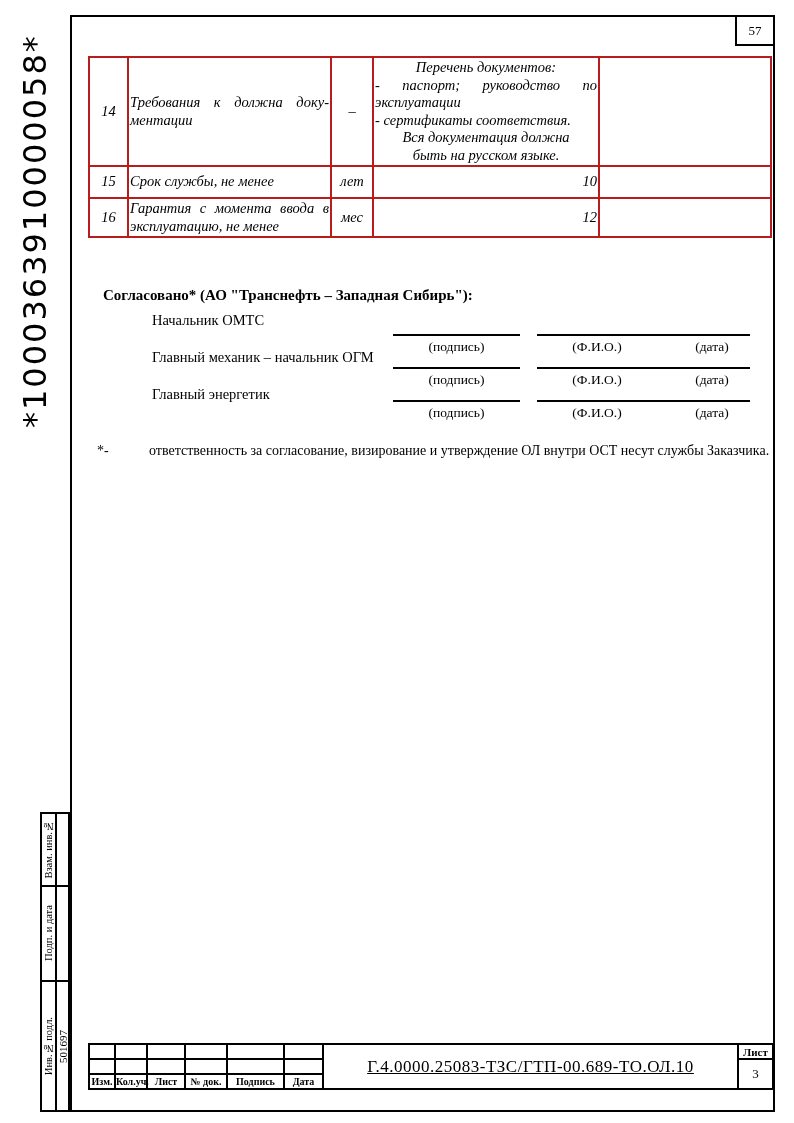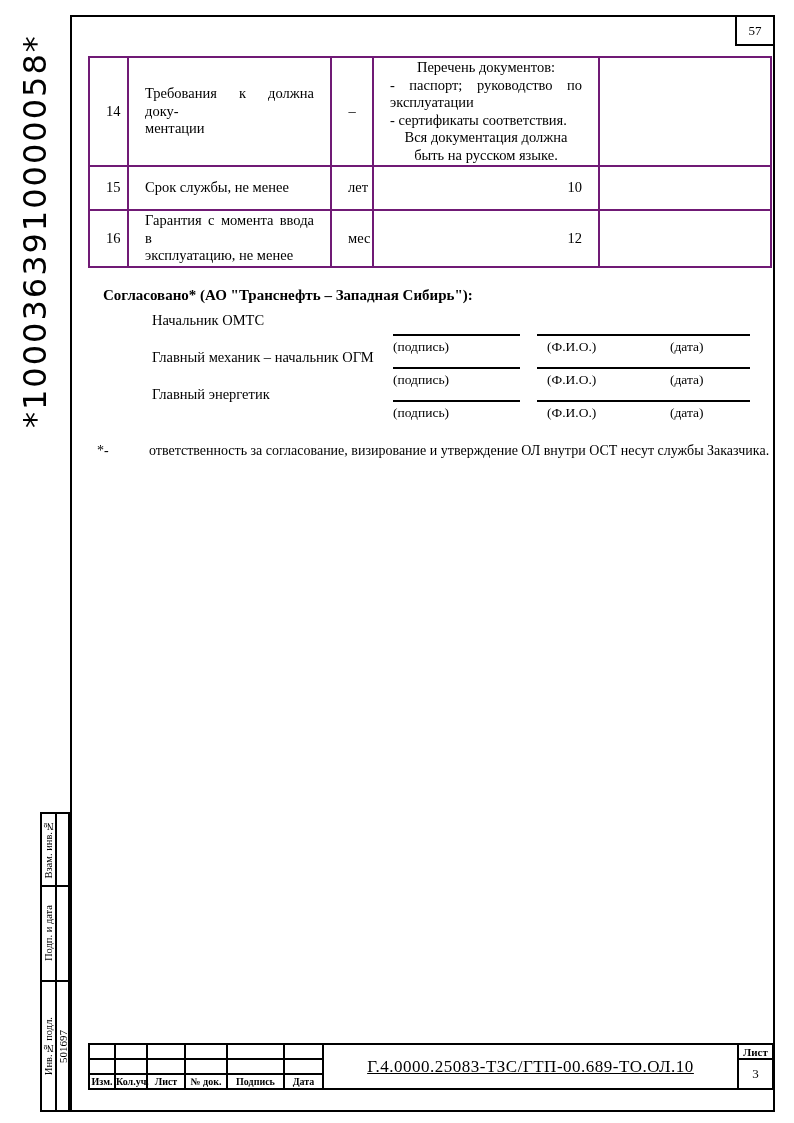--- a/index.html
+++ b/index.html
@@ -27,37 +27,37 @@
     white-space:nowrap;
     font-family:"DejaVu Sans", sans-serif;
     font-size:32px; letter-spacing:2px;
   }
   
   table.main {
     position:absolute; left:88px; top:56px;
     border-collapse:collapse; table-layout:fixed; width:682px;
     font-size:14.5px; line-height:17.5px;
   }
-  table.main td { border:2px solid #701a75; padding:1px 16px; vertical-align:middle; }
+  table.main td { border:2px solid #b91c1c; padding:1px 1px; vertical-align:middle;font-style:italic; }
   td.c-num { text-align:center; }
   td.c-unit { text-align:center; padding:1px 2px; }
   td.c-val { text-align:right; }
   td.c-vlines { vertical-align:top; padding:2px 6px; }
   .jl { text-align:justify; text-align-last:justify; }
   .cl { text-align:center; }
   .ll { text-align:left; }
   tr.r14 { height:108px; }
-  tr.r15 { height:44px;margin-left:48px; }
+  tr.r15 { height:32px;margin-left:48px; }
   tr.r16 { height:38px; }
   
   .abs { position:absolute; }
   .heading { font-weight:bold; font-size:15px; }
   .role { font-size:14.5px; }
   .sig-line { height:0; border-top:2px solid #000; }
-  .sig-label { font-size:13.5px; text-align:left; }
+  .sig-label { font-size:13.5px; text-align:center; }
   .footnote { font-size:14px; }
   
   .sidebar {
     position:absolute; left:40px; top:812px; width:30px; height:300px;
     border:2px solid #000; box-sizing:border-box;
     display:grid; grid-template-columns:15px 1fr; grid-template-rows:73px 95px 1fr;
   }
   .sb-cell {
     border-right:2px solid #000; border-bottom:2px solid #000;
     display:flex; align-items:center; justify-content:center; overflow:hidden;

